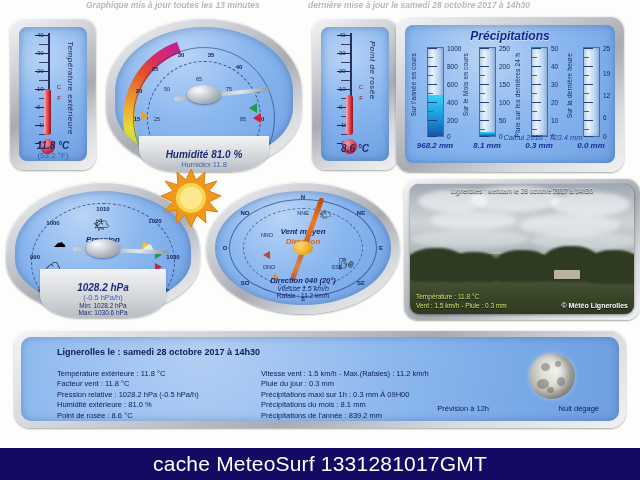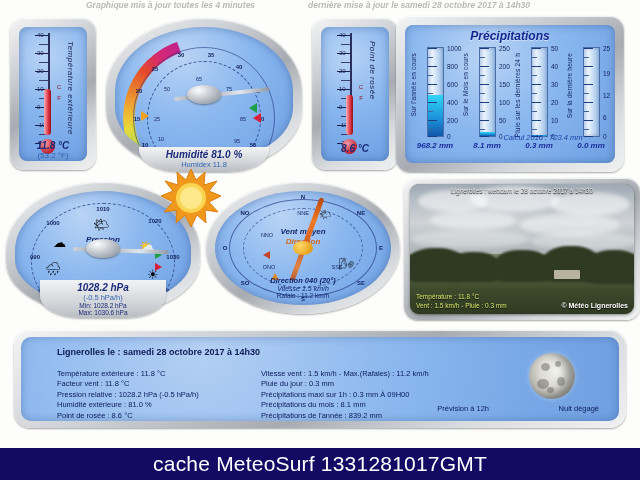--- a/index.html
+++ b/index.html
@@ -76,21 +76,21 @@
   .needle.orange{ background: linear-gradient(90deg,#c9541c,#f07a22 55%,#b9490f);
                   height: 5px; border-radius: 3px; }
 
   .gtxt { position: absolute; font-size: 6px; color: #13225c; font-weight: bold;
           transform: translate(-50%,-50%); white-space: nowrap; }
   .gtxt.sm { font-size: 5.5px; color: #1c2a6a; font-weight: normal; }
   .arcring { position: absolute; inset: 0; }
 
   .gauge-plate {
     position: absolute; left: 50%; bottom: -3px; transform: translateX(-50%);
-    width: 132px; padding: 2px 0 3px; text-align: center;
+    width: 132px; padding: 13px 0 3px; text-align: center;
     background: linear-gradient(180deg,#f2f3f4,#d2d5d9 60%,#b9bdc2);
     border-radius: 0 0 40px 40px / 0 0 22px 22px;
     box-shadow: 0 1px 2px rgba(0,0,0,.3);
     z-index: 8;
   }
   .gp-main { font-size: 10px; font-weight: bold; font-style: italic; color: #1b2b7a; }
   .gp-sub  { font-size: 7.5px; color: #3667b5; }
   .gp-mm   { font-size: 6.5px; color: #1b2b7a; }
 
   
@@ -177,21 +177,21 @@
     display: flex; align-items: center; justify-content: center;
     font-size: 21px; letter-spacing: .2px;
   }
 </style>
 </head>
 <body>
 
 <div id="page">
 
   <div class="hdr">
-    <div class="h1">Graphique mis à jour toutes les 4 minutes</div>
+    <div class="h1">Graphique mis à jour toutes les 13 minutes</div>
     <div class="h2">dernière mise à jour le samedi 28 octobre 2017 à 14h30</div>
   </div>
 
   <div class="bezel" style="left:10px; top:18px; width:86px; height:152px;">
     <div class="glass">
       <div class="thermo-body">
         <div class="tm-scale"></div>
 
         <div class="tm-tick maj" style="top:8px"></div>
           <div class="tm-lbl" style="left:18px;top:8px">40</div>

